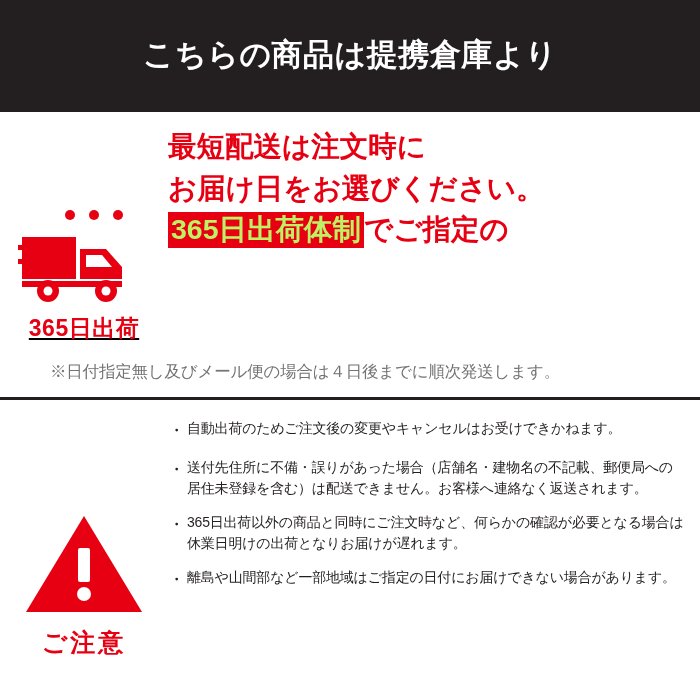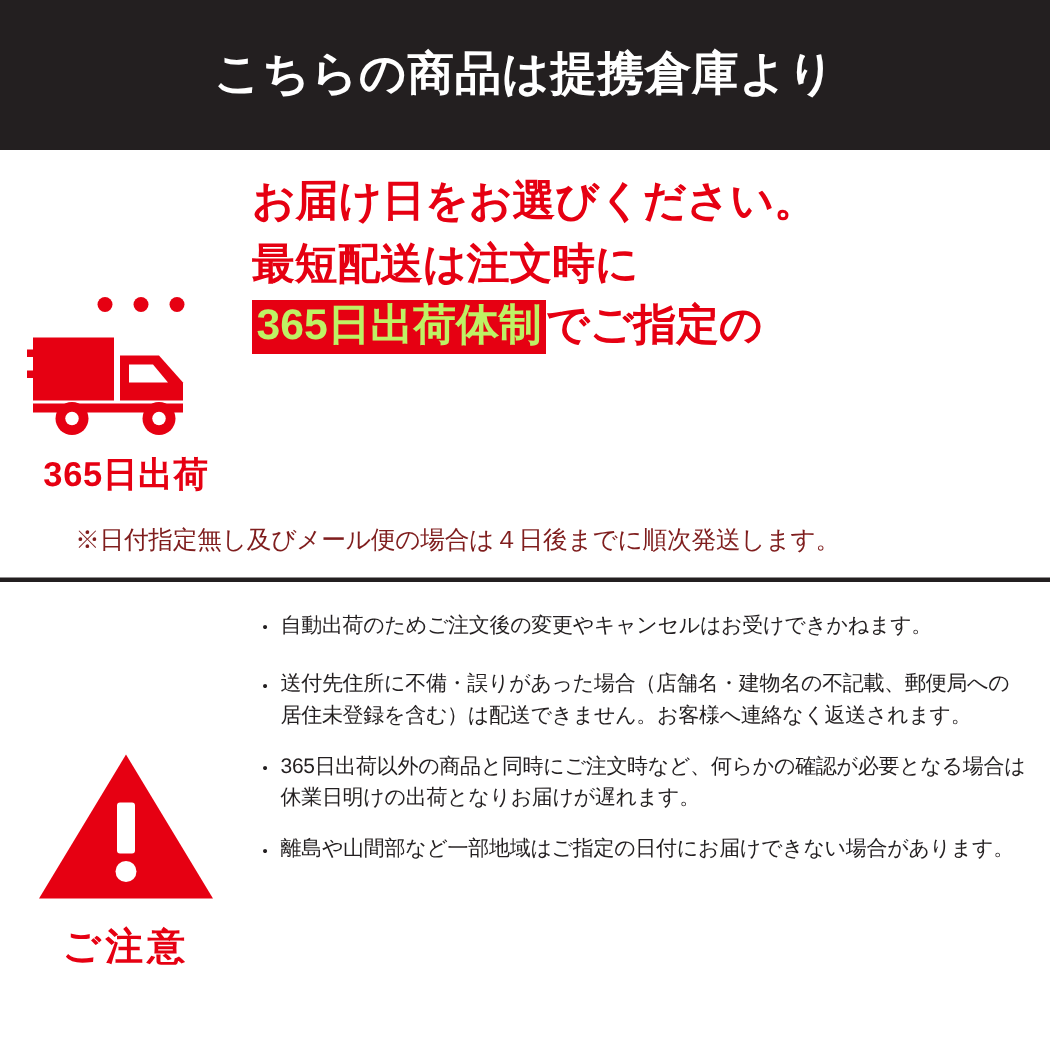--- a/index.html
+++ b/index.html
@@ -19,21 +19,21 @@
     position: relative;
     overflow: hidden;
     box-sizing: border-box;
     background: #ffffff;
   }
 
   
   .header {
     background: #231f20;
     color: #ffffff;
-    height: 100px;
+    height: 112px;
     box-sizing: border-box;
     display: flex;
     flex-direction: column;
     align-items: center;
     justify-content: center;
     padding: 4px 0 6px 0;
   }
   .header-line {
     font-size: 31px;
     font-weight: bold;
@@ -53,20 +53,21 @@
   }
   .truck-col {
     width: 168px;
     flex: 0 0 168px;
     display: flex;
     flex-direction: column;
     align-items: center;
     justify-content: center;
     padding-top: 34px;
     box-sizing: border-box;
+    text-decoration: underline;
   }
   .truck-svg {
     display: block;
   }
   .truck-label {
     color: #e60012;
     font-size: 23px;
     font-weight: bold;
     margin-top: 8px;
     letter-spacing: 0.5px;
@@ -88,21 +89,21 @@
     background: #e60012;
     color: #bef264;
     padding: 1px 3px 3px 3px;
   }
   .mid-note {
     position: absolute;
     left: 50px;
     right: 0;
     bottom: 14px;
     font-size: 16.5px;
-    color: #7f1d1d;
+    color: #737373;
     white-space: nowrap;
     letter-spacing: -0.2px;
   }
 
   .divider {
     height: 3px;
     background: #231f20;
     width: 100%;
   }
 
@@ -188,22 +189,22 @@
           <circle cx="88" cy="82" r="4.5" fill="#ffffff"></circle>
 
           <rect x="0" y="36" width="14" height="5" fill="#e60012"></rect>
           <rect x="0" y="50" width="10" height="5" fill="#e60012"></rect>
         </svg>
       </span>
       <div class="truck-label">365日出荷</div>
     </div>
 
     <div class="mid-text">
+      <div class="mid-line">最短配送は注文時に</div>
       <div class="mid-line">お届け日をお選びください。</div>
-      <div class="mid-line">最短配送は注文時に</div>
       <div class="mid-line"><span class="hl">365日出荷体制</span><span>でご指定の</span></div>
     </div>
 
     <div class="mid-note">※日付指定無し及びメール便の場合は４日後までに順次発送します。</div>
   </div>
 
   <div class="divider"></div>
 
   <div class="caution">
 

